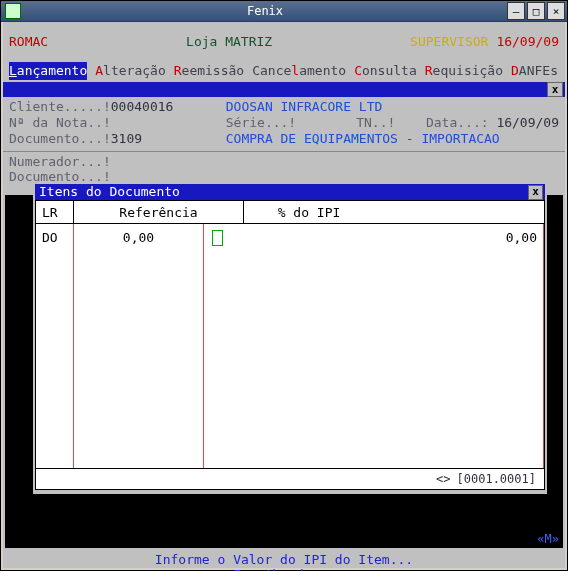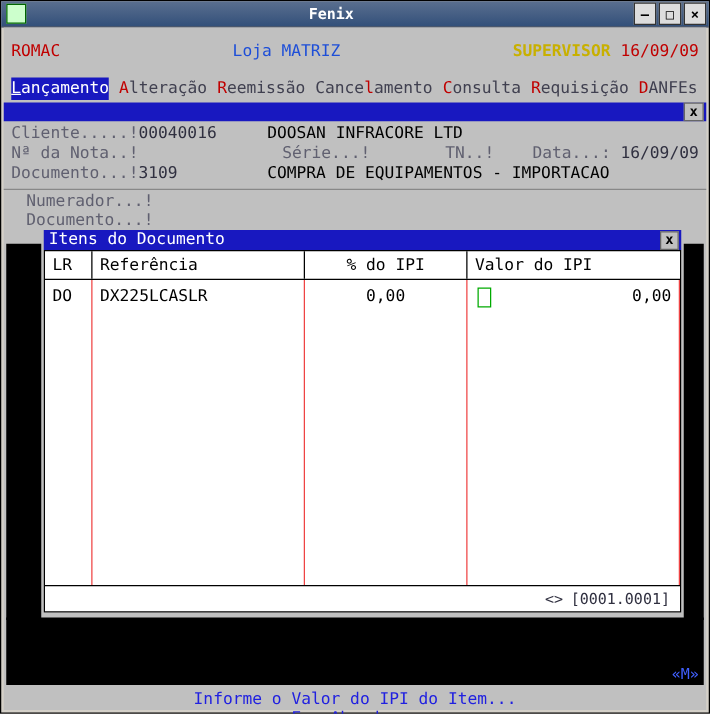--- a/index.html
+++ b/index.html
@@ -1,40 +1,40 @@
 <!DOCTYPE html>
 <html><head>
 <meta charset="utf-8">
 <style>
 html,body{margin:0;padding:0;background:#7f7f7f;font-family:"DejaVu Sans Mono","Courier New",monospace;font-size:13px}
 .window{width:568px;height:571px;background:#d4d0c8;border:1px solid #000;box-sizing:border-box;position:relative}
-.titlebar{height:20px;background:linear-gradient(#5a6f8f,#33507a);display:flex;align-items:center;color:#fff;font-size:12px;font-weight:bold;border-bottom:1px solid #2a3a55}
+.titlebar{height:20px;background:linear-gradient(#5a6f8f,#33507a);display:flex;align-items:center;color:#fff;font-size:12px;font-weight:normal;border-bottom:1px solid #2a3a55}
 .titlebar .icon{width:16px;height:16px;margin:0 4px;background:#cfc;border:1px solid #060;box-sizing:border-box}
 .titlebar .title{flex:1;text-align:center}
 .titlebar .btns{display:flex;margin-right:2px}
 .titlebar .btn{width:16px;height:16px;margin-left:2px;background:#ddd;border:1px solid #333;display:flex;align-items:center;justify-content:center;color:#000;font-size:11px;line-height:1}
 .app{position:absolute;top:21px;left:2px;right:2px;bottom:2px;background:#c0c0c0}
 .hdrline{display:flex;height:16px;line-height:16px;padding:12px 6px}
 .red{color:#c00000}
-.grey{color:#1d4ed8}
-.yellow{color:#c8b000;font-weight:bold}
+.grey{color:#14532d}
+.yellow{color:#c8b000;font-weight:normal}
 .menubar{display:flex;height:18px;line-height:18px;padding:0 6px;gap:8px}
 .menuitem{color:#404050}
 .menuitem .hot{color:#c00000}
 .menuitem.sel{background:#1818c0;color:#fff;padding:0 0}
 .menuitem.sel .hot{color:#fff;text-decoration:underline}
 .bar-blue{height:15px;background:#1818c0;position:relative;margin:2px 0 0 0}
 .bar-blue .x{position:absolute;right:2px;top:0;color:#000;background:#c0c0c0;width:14px;text-align:center;font-weight:bold;border:1px solid #666;height:13px;line-height:13px;font-size:11px}
 .infobox{background:#c0c0c0;padding:2px 6px 4px 6px;border-bottom:1px solid #888}
 .infoline{display:flex;height:16px;line-height:16px;color:#606070}
 .infoline .lab{min-width:100px}
 .infoline .val{color:#303040;min-width:85px}
-.infoline .desc{color:#000000;margin-left:18px}
+.infoline .desc{color:#1d4ed8;margin-left:30px}
 .right-date{margin-left:auto}
-.numbox{padding:2px 6px 0 18px;color:#606070}
+.numbox{padding:2px 6px 0 6px;color:#606070}
 .numline{height:15px;line-height:15px}
 .subtitle{background:#1818c0;color:#fff;height:16px;line-height:16px;display:flex;position:relative;margin:0 20px 0 32px}
 .subtitle .txt{padding-left:4px}
 .subtitle .x{position:absolute;right:2px;top:1px;color:#000;background:#c0c0c0;width:13px;text-align:center;font-weight:bold;height:13px;line-height:12px;font-size:11px;border:1px solid #666}
 .tablewrap{margin:0 20px 0 32px;background:#fff;border:1px solid #000;height:290px;box-sizing:border-box;position:relative}
 .theadrow{display:flex;height:22px;color:#000;border-bottom:1px solid #000}
 .col{box-sizing:border-box;padding:4px 6px;border-right:1px solid #000;overflow:hidden}
 .col:last-child{border-right:none}
 .c-lr{width:38px}
 .c-ref{width:170px}
@@ -121,27 +121,25 @@
     <div class="blackside right"></div>
 
     <div class="subtitle">
       <span class="txt">Itens do Documento</span>
       <div class="x">x</div>
     </div>
 
     <div class="tablewrap">
       <div class="theadrow">
         <div class="col c-lr">LR</div>
-        <div class="col c-ref" style="">Referência</div>
+        <div class="col c-ref" style="text-align:center">Referência</div>
         <div class="col c-ipi">% do IPI</div>
-        <div class="col c-val" style="text-align:left">Valor do IPI</div>
       </div>
       <div class="trow">
         <div class="col c-lr">DO</div>
-        <div class="col c-ref">DX225LCASLR</div>
         <div class="col c-ipi">0,00</div>
         <div class="col c-val">
           <span class="cursor"></span>
           <span>0,00</span>
         </div>
       </div>
       <div class="foot">
         <span>&lt;&gt;</span>
         <span style="width:6px"></span>
         <span>[0001.0001]</span>

